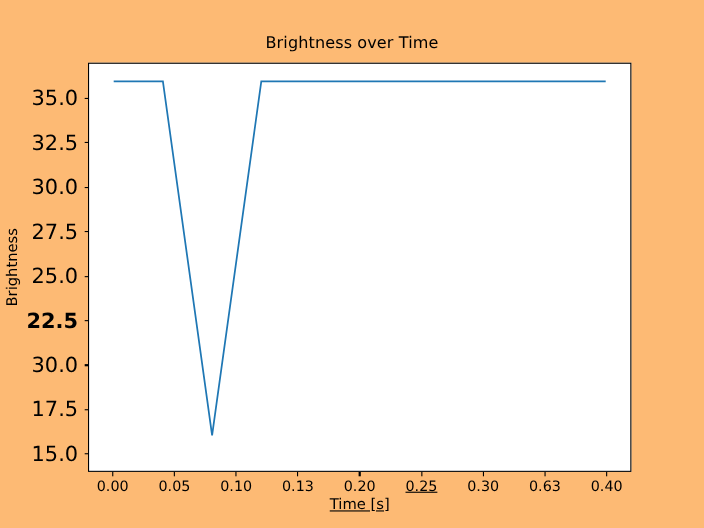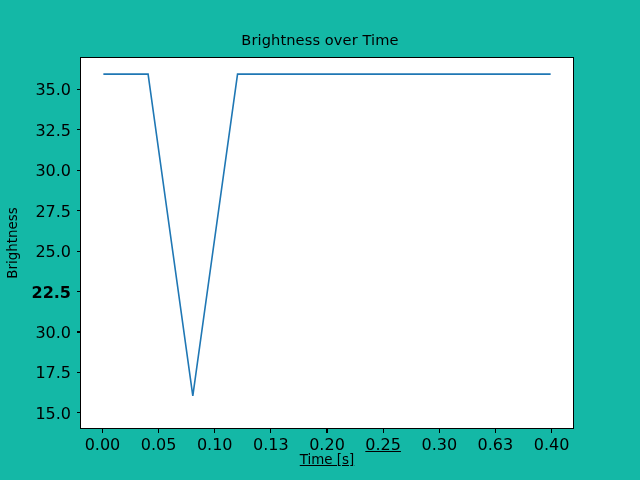--- a/index.html
+++ b/index.html
@@ -11,21 +11,21 @@
     width: 640px;
     height: 480px;
     overflow: hidden;
     font-family: "DejaVu Sans", sans-serif;
     color: #000000;
   }
   #figure {
     position: relative;
     width: 640px;
     height: 480px;
-    background: #14b8a6;
+    background: #fdba74;
   }
   #chart-title {
     position: absolute;
     left: 0;
     top: 31px;
     width: 640px;
     text-align: center;
     font-size: 14.6px;
     color: #000000;
     letter-spacing: 0.1px;
@@ -45,21 +45,21 @@
     left: 0;
     top: 0;
     width: 100%;
     height: 100%;
     display: block;
   }
   .ytick-label {
     position: absolute;
     right: 0;
     text-align: right;
-    font-size: 16px;
+    font-size: 19px;
     color: #000000;
     white-space: nowrap;
     transform: translateY(-50%);
   }
   #ytick-labels {
     position: absolute;
     left: 0px;
     top: 57px;
     width: 71px;
     height: 372px;
@@ -75,21 +75,21 @@
     position: absolute;
     left: 76.5px;
     top: 57px;
     width: 3.5px;
     height: 372px;
   }
   .xtick-label {
     position: absolute;
     top: 6px;
     text-align: center;
-    font-size: 16px;
+    font-size: 13px;
     color: #000000;
     white-space: nowrap;
     transform: translateX(-50%);
   }
   #xtick-labels {
     position: absolute;
     left: 80px;
     top: 429px;
     width: 494px;
     height: 24px;

